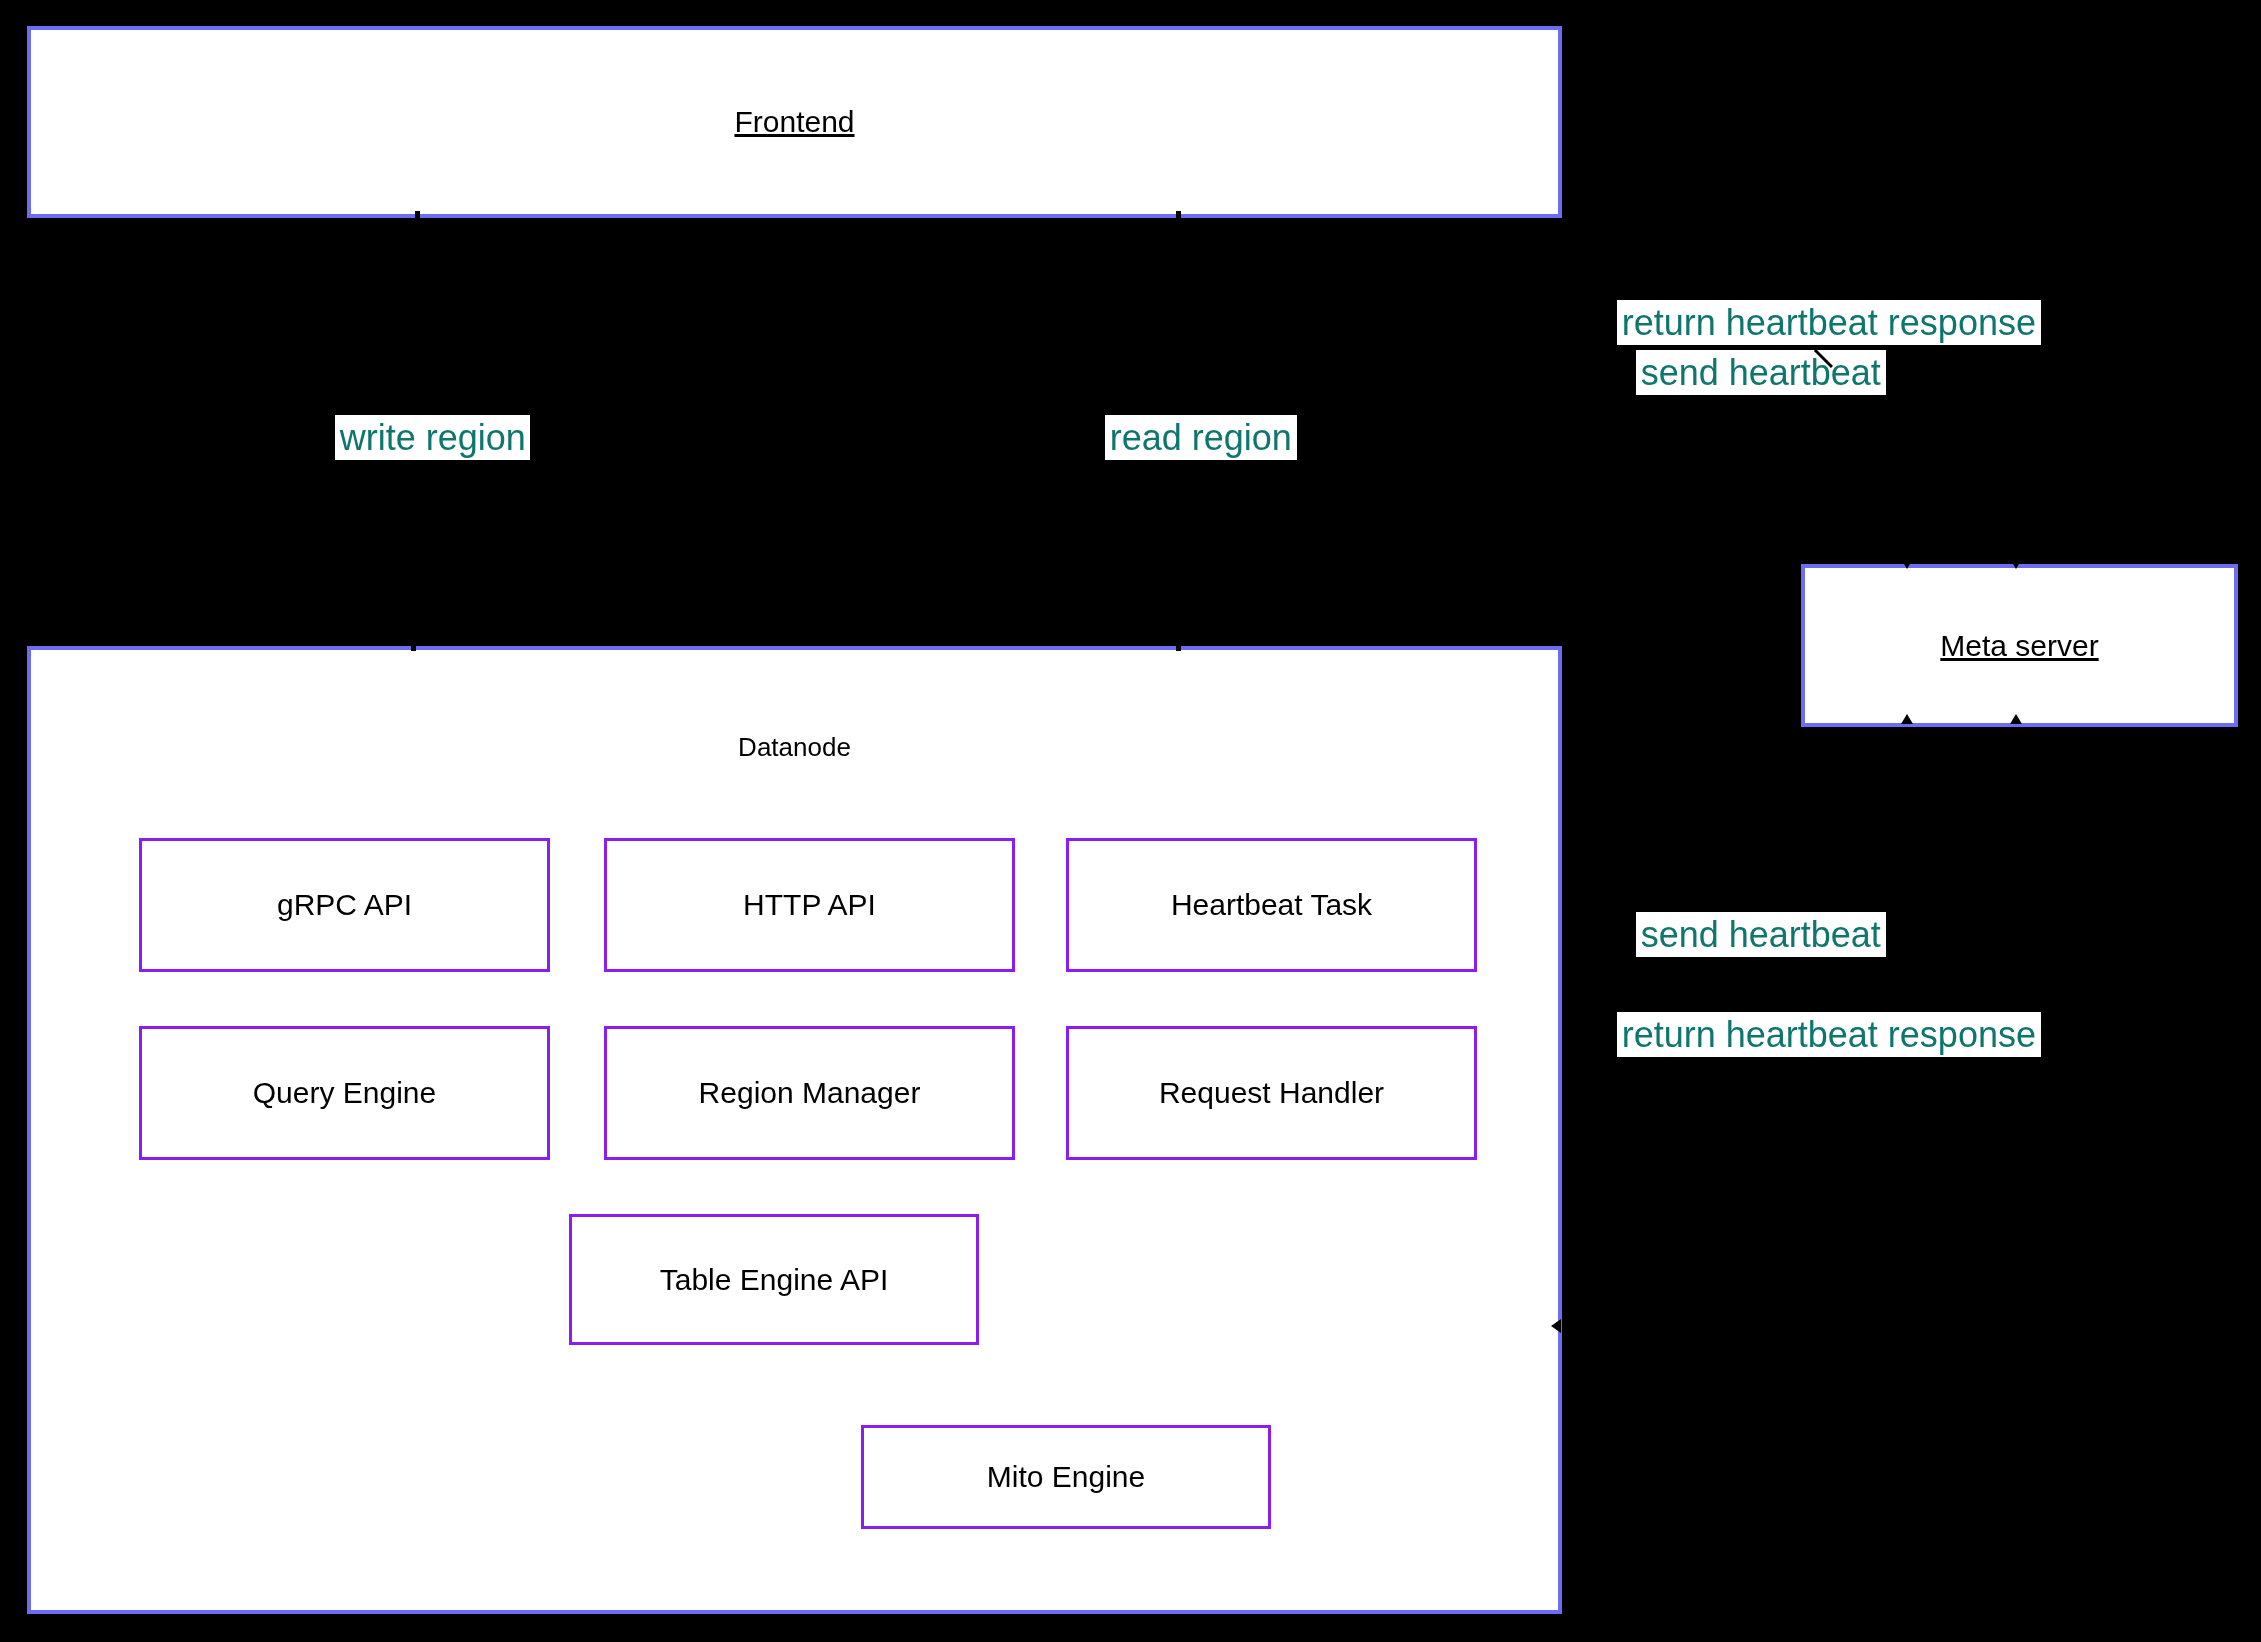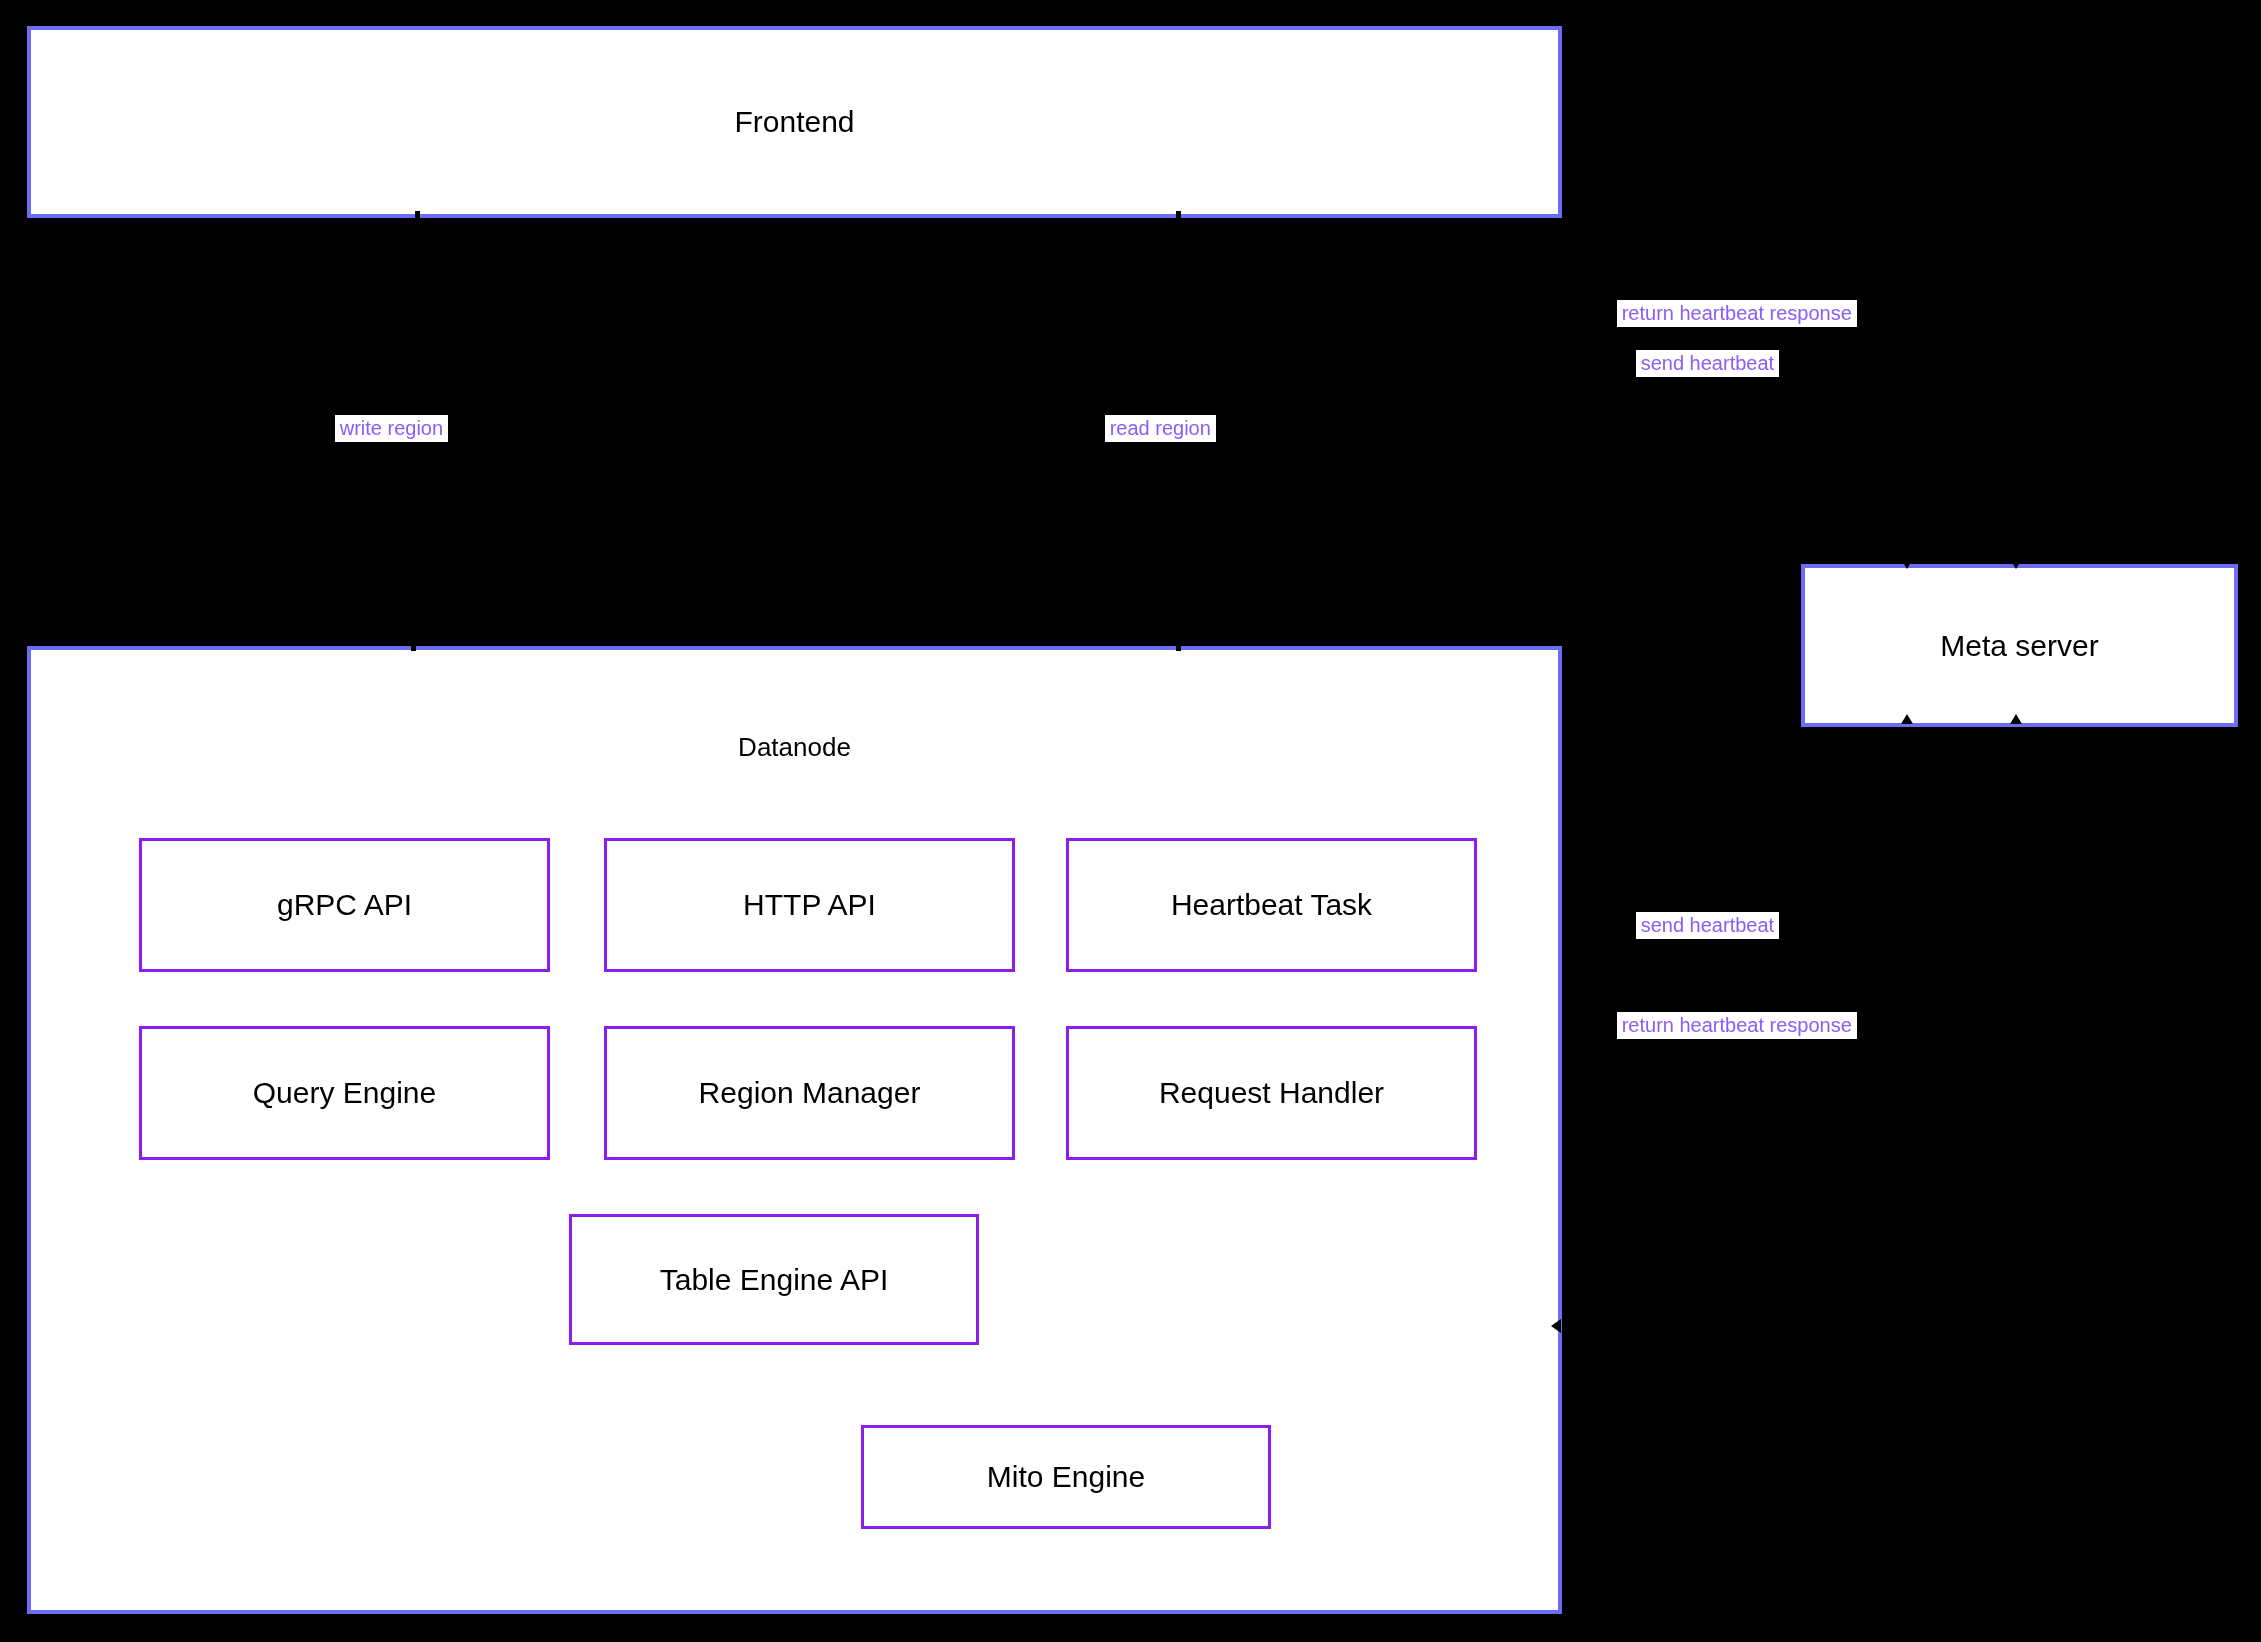--- a/index.html
+++ b/index.html
@@ -12,21 +12,21 @@
     color: #000;
   }
   .node {
     position: absolute;
     background: #ffffff;
     box-sizing: border-box;
     display: flex;
     align-items: center;
     justify-content: center;
   }
-  .outer { border: 4px solid var(--outer-border, #6c6cf5); }
+  .outer { border: 4px solid var(--outer-border, #6c6cf5); text-decoration: underline; }
   .inner { border: 3.4px solid var(--inner-border, #8c1df0); }
   .node-label { font-size: 30px; white-space: nowrap; }
 
   
   #frontend   { left: 27px;   top: 26px;  width: 1535px; height: 192px; }
   #datanode   { left: 27px;   top: 646px; width: 1535px; height: 968px; justify-content: flex-start; align-items: flex-start; }
   #meta-server{ left: 1801px; top: 564px; width: 437px;  height: 163px; }
 
   #datanode-title {
     position: absolute; left: 0; top: 82px; width: 100%;
@@ -41,22 +41,22 @@
   #region-manager  { left: 573px;  top: 376px;  width: 411px; height: 134px; }
   #request-handler { left: 1035px; top: 376px;  width: 411px; height: 134px; }
   #table-engine-api{ left: 538px;  top: 564px;  width: 410px; height: 131px; }
   #file-engine     { left: 311px;  top: 753px; width: 411px; height: 135px; }
   #mito-engine     { left: 830px; top: 775px; width: 410px; height: 104px; }
 
   
   .edge-label {
     position: absolute;
     background: #ffffff;
-    color: #8b5cf6;
-    font-size: 20px;
+    color: #0f766e;
+    font-size: 36px;
     line-height: 1.15;
     padding: 2px 4.7px;
     white-space: nowrap;
   }
   #lbl-return-heartbeat-top    { left: 1617px; top: 300px; }
   #lbl-send-heartbeat-top      { left: 1636px; top: 350px; }
   #lbl-write-region            { left: 335px;  top: 415px; }
   #lbl-read-region             { left: 1105px; top: 415px; }
   #lbl-send-heartbeat-bottom   { left: 1636px; top: 912px; }
   #lbl-return-heartbeat-bottom { left: 1617px; top: 1012px; }

